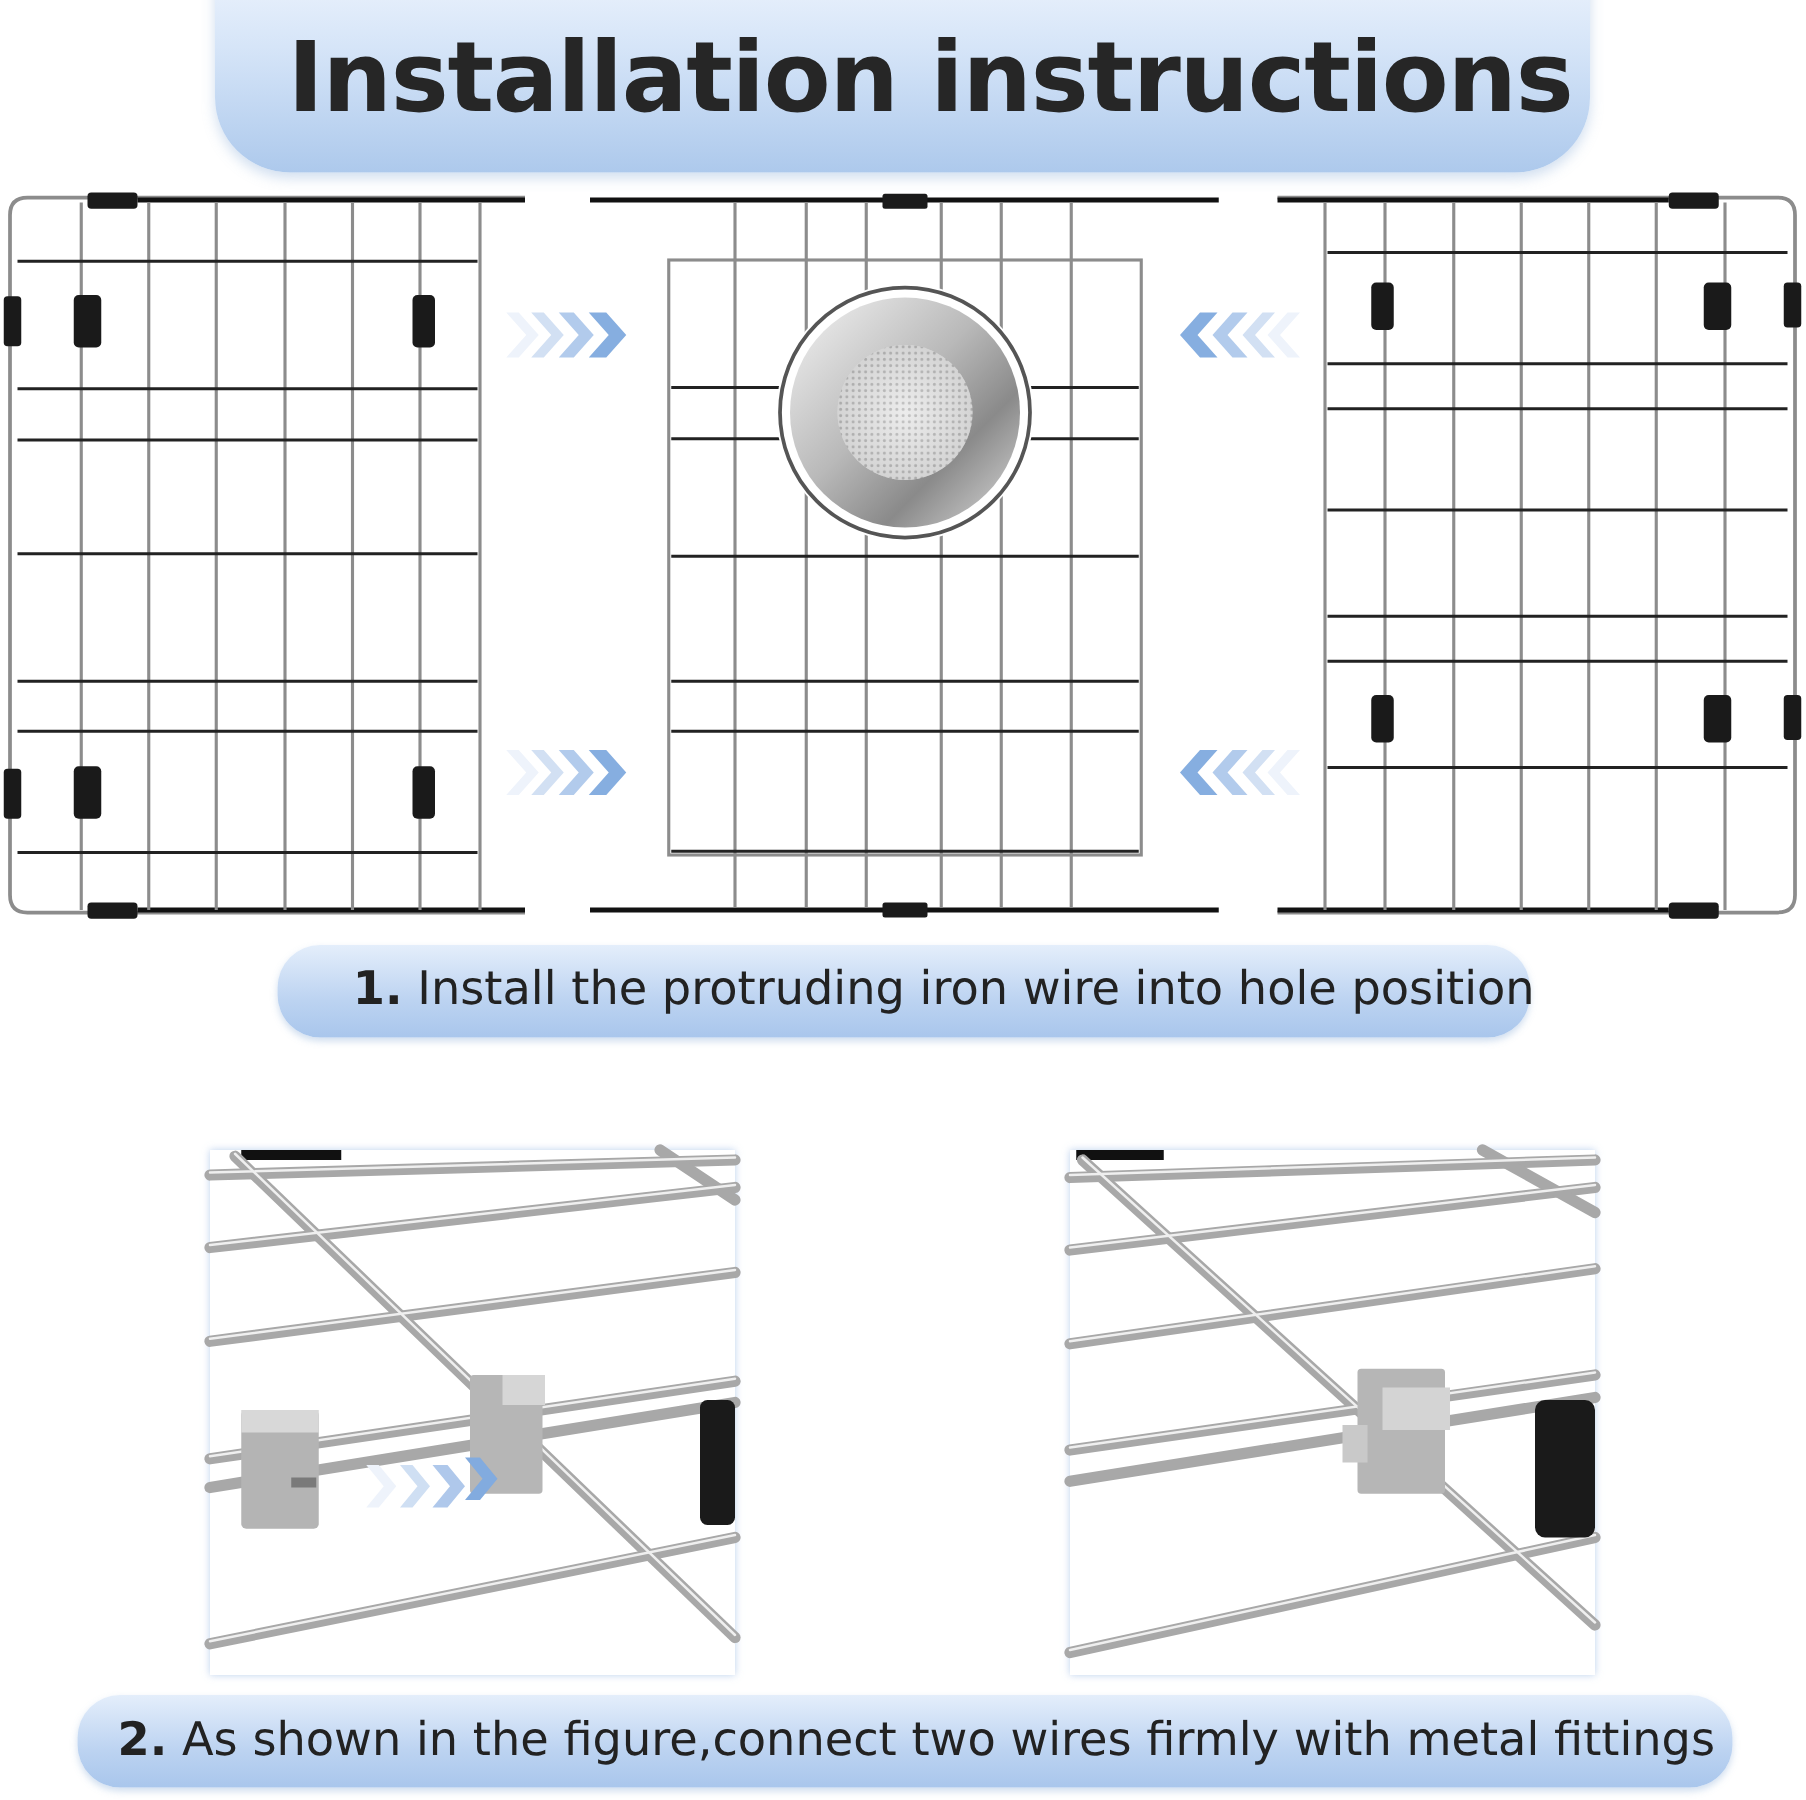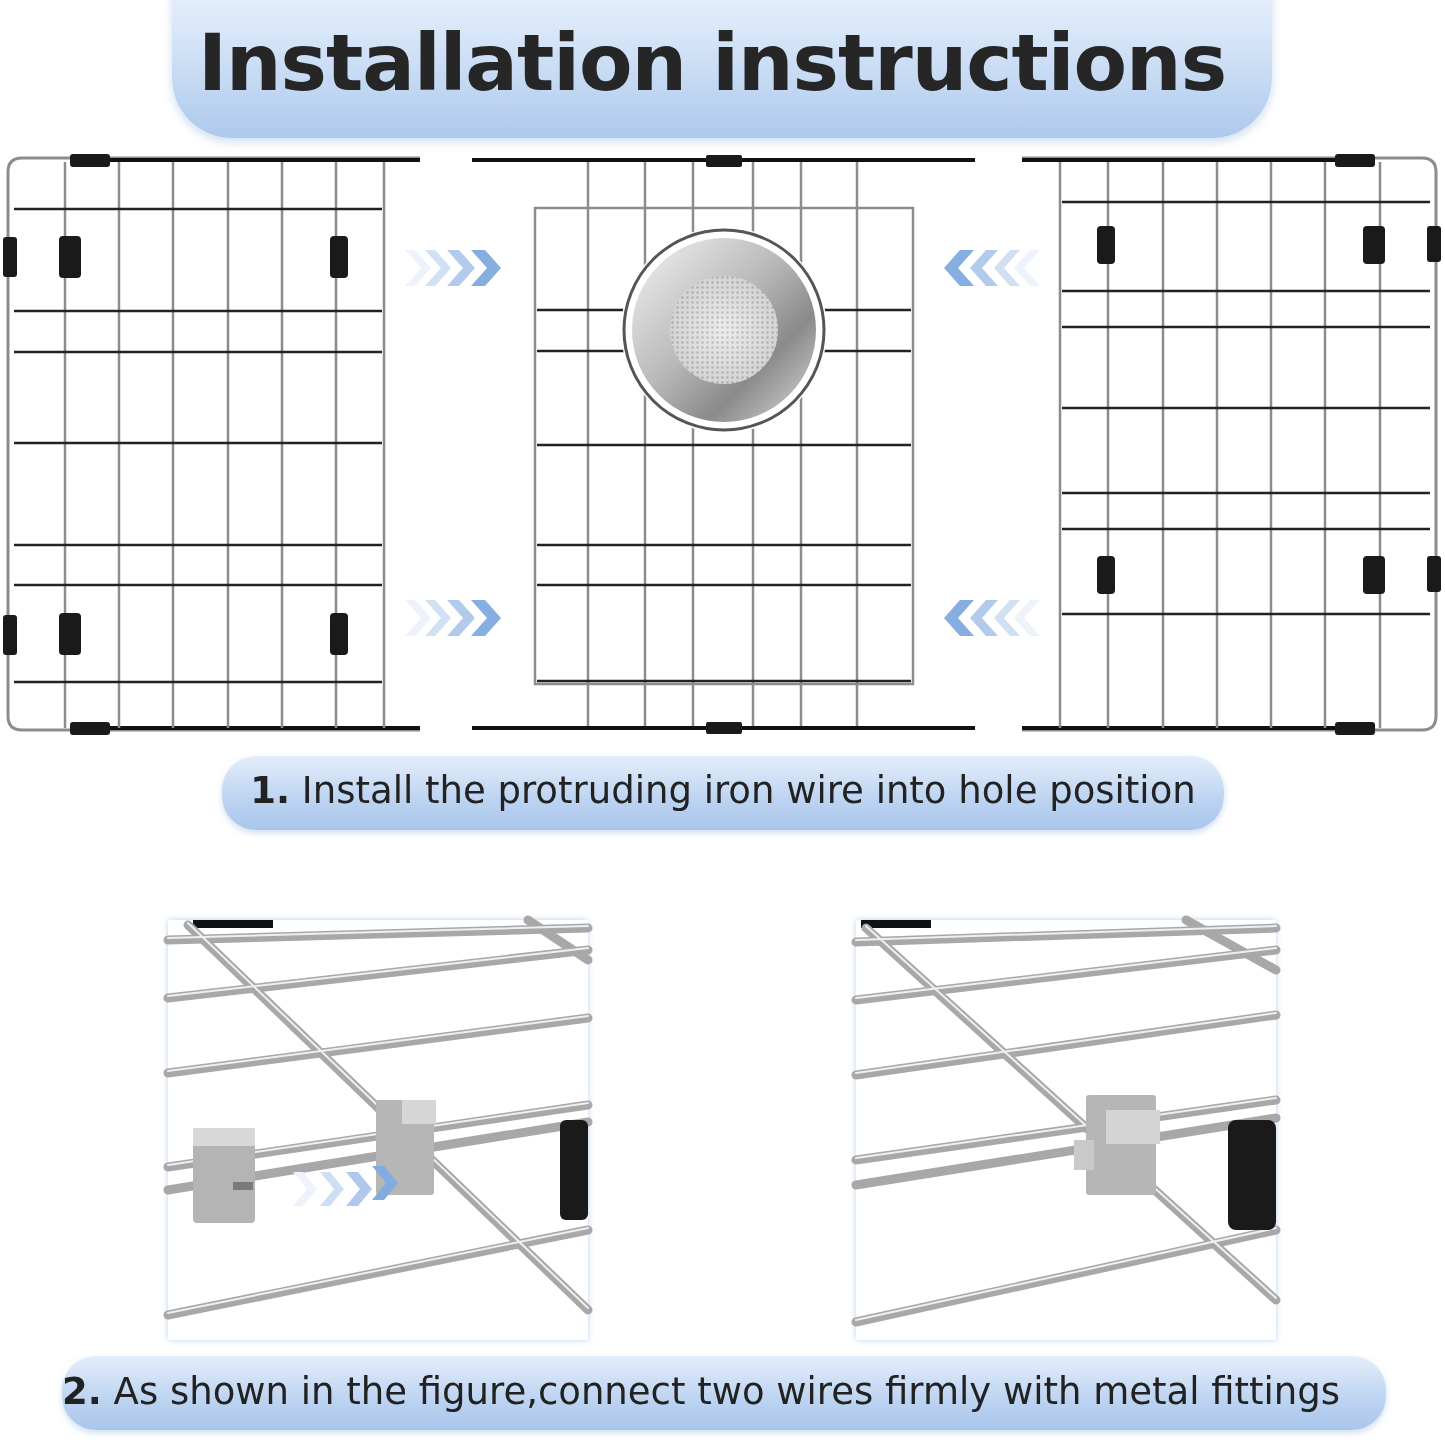--- a/index.html
+++ b/index.html
@@ -4,33 +4,32 @@
 <style>
   html, body { margin:0; padding:0; background:#ffffff; }
   body { width:1445px; height:1440px; position:relative; overflow:hidden; font-family:"Liberation Sans", sans-serif; }
   .title-pill {
     position:absolute; left:172px; top:-30px; width:1100px; height:168px;
     border-radius:0 0 60px 60px;
     background:linear-gradient(180deg,#eef4fd 0%,#d6e5f8 40%,#adc9ec 100%);
     box-shadow:0 4px 10px rgba(120,160,210,0.35);
   }
   .title-text {
-    position:absolute; left:172px; top:18px; width:1144px; 
+    position:absolute; left:172px; top:18px; width:1144px; text-align:center;
     font-family:"DejaVu Sans", sans-serif; font-weight:bold; font-size:78px; color:#262626;
     letter-spacing:-1px;
-    margin-left:26px;
   }
   .step-pill {
     position:absolute; border-radius:34px;
     background:linear-gradient(180deg,#e4eefb 0%,#bcd3f1 60%,#a9c6ec 100%);
     box-shadow:0 3px 6px rgba(120,160,210,0.35);
   }
   .step-text {
     position:absolute; text-align:center; white-space:nowrap;
-    font-family:"DejaVu Sans", sans-serif; color:#222; font-size:37px;
+    font-family:"DejaVu Sans", sans-serif; color:#222; font-size:37px;padding-left:32px;
   }
   .step-text .num { font-weight:bold; }
   .panel {
     position:absolute; background:#fff;
     box-shadow:0 0 6px rgba(160,190,230,0.7);
   }
   svg { position:absolute; overflow:visible; }
 </style>
 </head>
 <body>

